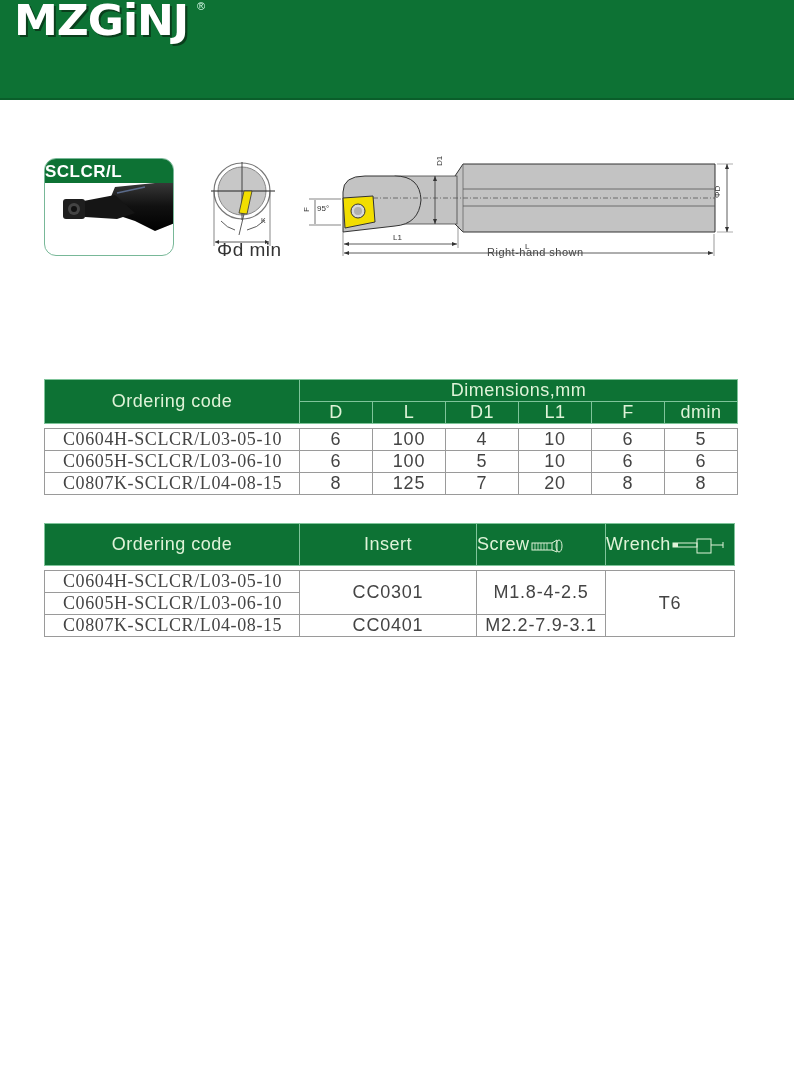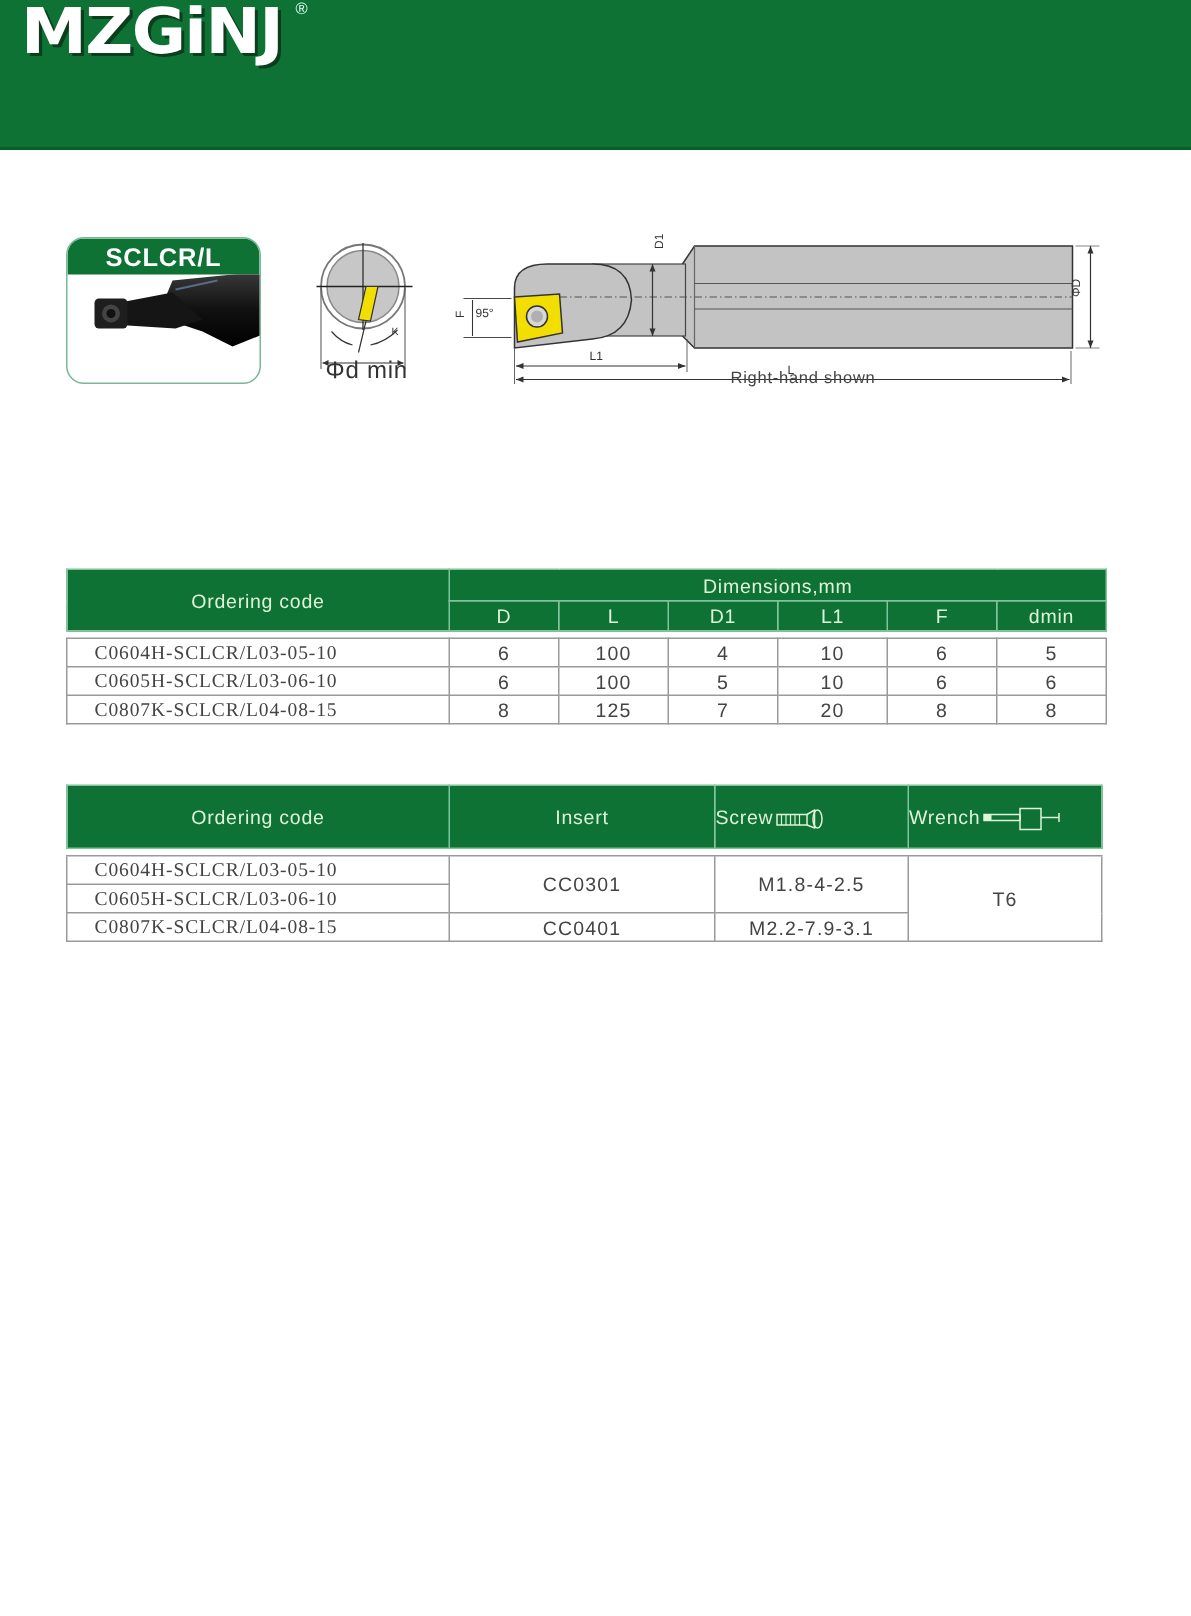--- a/index.html
+++ b/index.html
@@ -11,31 +11,31 @@
     .header::after { content: ""; position: absolute; left: 0; right: 0; bottom: 0; height: 2px; background: #0a5e2a; }
     .brand { position: absolute; left: 14px; top: -4px; font-family: "DejaVu Sans", sans-serif; font-weight: bold;
              font-size: 42px; color: #ffffff; letter-spacing: -1px; text-shadow: 2px 2px 0 #0a3e1c; transform: scaleX(1.05); transform-origin: left; }
     .reg { position: absolute; left: 197px; top: 0px; font-size: 11px; color: #dfe; }
     .title-en { position: absolute; left: 224px; top: 4px; font-size: 34px; color: #ffffff; text-shadow: 2px 2px 0 #0a3e1c; }
     .subtitle { position: absolute; left: 26px; top: 52px; font-size: 27px; font-style: italic; color: #e6f5cf; letter-spacing: 1px; white-space: nowrap; }
 
     
     .card { position: absolute; left: 44px; top: 158px; width: 130px; height: 98px; border: 1.5px solid #78b898;
             border-radius: 12px; background: #fff; overflow: hidden; }
-    .card-title { height: 24px; background: #0d7234; color: #fff; font-weight: bold; font-size: 17px; text-align: center; line-height: 25px; letter-spacing: 0.5px; }
+    .card-title { height: 24px; background: #0d7234; color: #fff; font-weight: bold; font-size: 17px; text-align: left; line-height: 25px; letter-spacing: 0.5px; }
     .card svg { display: block; }
 
     .dmin-fig { position: absolute; left: 205px; top: 158px; width: 80px; height: 100px; }
-    .dmin-label { position: absolute; left: 217px; top: 239px; font-size: 16px; color: #333; letter-spacing: 0.5px; text-align: right; }
+    .dmin-label { position: absolute; left: 217px; top: 239px; font-size: 19px; color: #333; letter-spacing: 0.5px; text-align: right; }
 
     .bar-fig { position: absolute; left: 295px; top: 152px; width: 450px; height: 110px; }
     .right-hand { position: absolute; left: 472px; top: 246px; font-size: 11px; color: #444; letter-spacing: 0.5px; margin-left: 15px; }
 
     
-    table { position: absolute; border-collapse: collapse; table-layout: fixed; font-size: 13px; color: #444; }
+    table { position: absolute; border-collapse: collapse; table-layout: fixed; font-size: 18px; color: #444; }
     th { background: #0d7234; color: #dff3d8; font-weight: normal; border: 1px solid #7fc49a; letter-spacing: 0.5px; }
     td { border: 1px solid #9a9a9a; text-align: center; height: 19px; padding: 0; letter-spacing: 0.8px; }
     td.code { text-align: left; padding-left: 18px; letter-spacing: 0.6px; font-family: Liberation Serif, serif; }
     .t1 { left: 44px; top: 379px; width: 693px; }
     .t1 th.h1 { height: 21px; }
     .t1 th.h2 { height: 20px; }
     .t1 .spacer td { height: 5px; border-left: none; border-right: none; border-bottom: 1px solid #9a9a9a; }
     .t2 { left: 44px; top: 523px; width: 690px; }
     .t2 th { height: 42px; vertical-align: middle; }
     .t2 .spacer td { height: 5px; border-left: none; border-right: none; }

